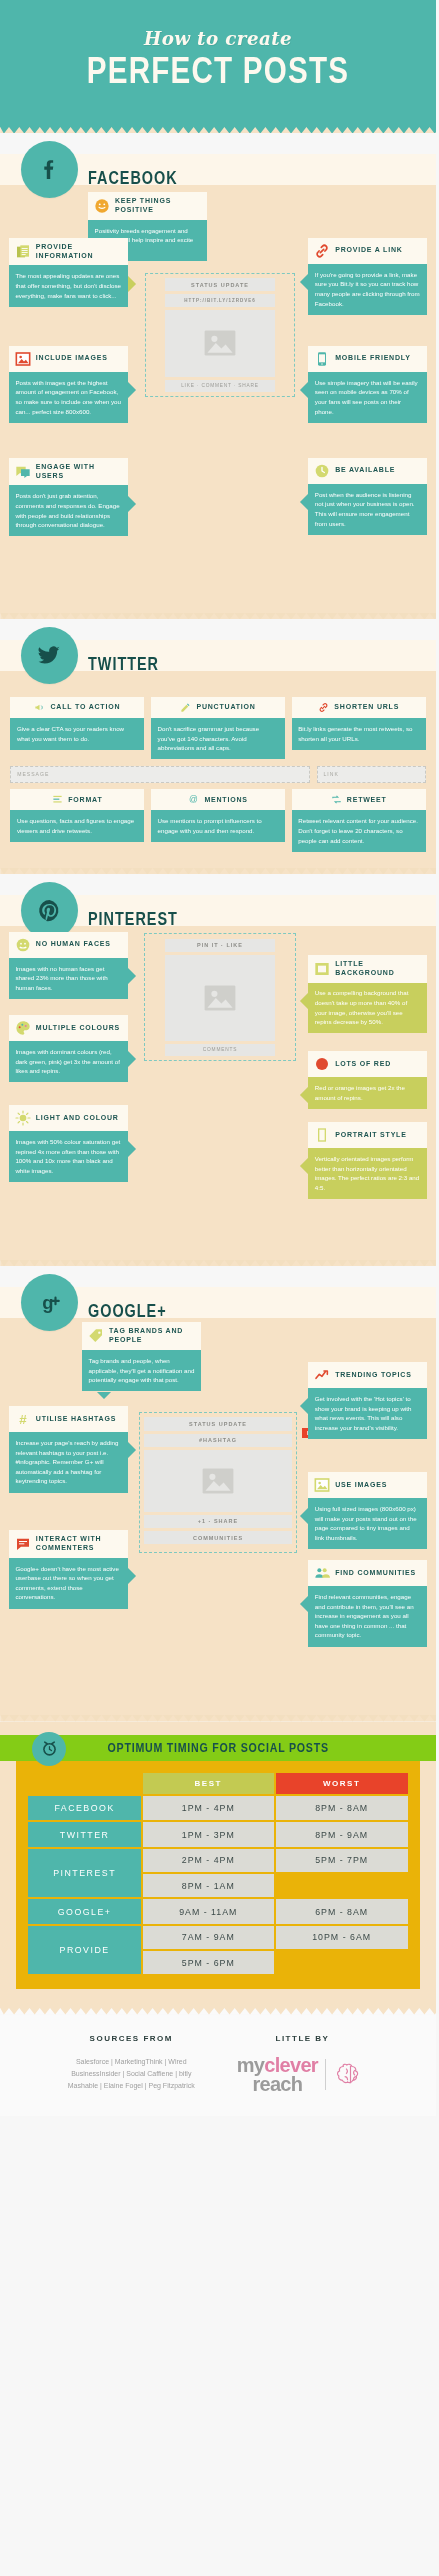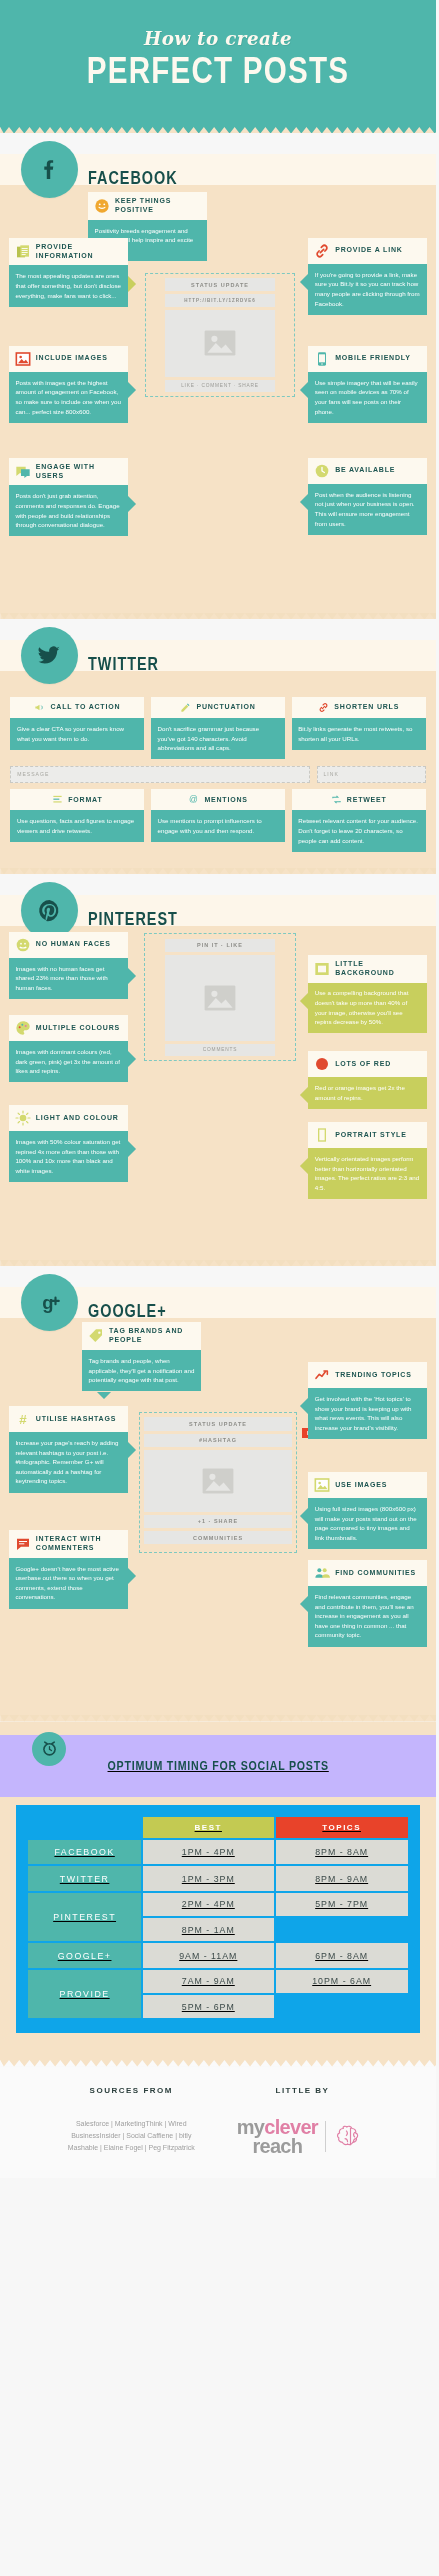--- a/index.html
+++ b/index.html
@@ -113,54 +113,54 @@
     display:flex; gap:6.6px; padding:6.6px 10.3px; align-items:center;
   }
   .tw-field {
     background:#ececea; border:0.7px dashed #c9c9c4; color:#a8a8a2;
     font-size:5.1px; letter-spacing:1px; padding:4.4px 5.9px;
   }
 
   
   .timing { background:#f6e2c6; padding:13px 0 19px; }
   .timing-title-band {
-    background:#c4b5fd; padding:24px 0; position:relative;
-    display:flex; align-items:center; justify-content:center; gap:8.8px;text-decoration:underline;
+    background:#84cc16; padding:6px 0; position:relative;
+    display:flex; align-items:center; justify-content:center; gap:8.8px;
   }
   .clock {
     width:34px;height:34px;border-radius:50%;background:#4fb6ab;
     display:flex;align-items:center;justify-content:center;
     position:absolute; left:32px; top:-2.9px;
   }
   .timing-title {
     color:#174f4b; font-size:12.5px; font-weight:700; letter-spacing:0.9px;
     transform:scaleX(.85);
   }
-  .tbl-wrap { background:#0ea5e9; margin:8px 16px; padding:10.3px 10.3px 13px;text-decoration:underline; }
+  .tbl-wrap { background:#eab308; margin:0 16px; padding:10.3px 10.3px 13px; }
   table.timing-tbl { width:100%; border-collapse:separate; border-spacing:2.9px; }
   table.timing-tbl th {
     color:#fff; font-size:8px; letter-spacing:1.5px; font-weight:700; padding:5.9px 2.9px;
   }
   th.best { background:#c3ca52; }
   th.worst { background:#e8432a; }
   th.blank { background:transparent; }
   td.plat {
     background:#4fb6ab; color:#fff; font-size:8.8px; letter-spacing:1.5px;
     text-align:center; font-weight:400; padding:7.3px 2.9px; width:30%;
   }
   td.time {
     background:#dbdbd5; color:#3c4a49; font-size:8.8px; letter-spacing:1px;
     text-align:center; padding:6.6px 2.9px;
   }
   td.empty { background:transparent; }
 
   
   .footer { background:#fafafa; padding:19px 0 22px; display:flex; justify-content:center; gap:42px; }
   .f-col { text-align:center; }
-  .f-title { color:#2c3f3d; font-size:8px; letter-spacing:1.5px; font-weight:700; margin-bottom:23px; }
+  .f-title { color:#2c3f3d; font-size:8px; letter-spacing:1.5px; font-weight:700; margin-bottom:13px; }
   .f-src { color:#9e9e9e; font-size:7px; line-height:1.7; }
   .logo-my { font-size:20px; font-weight:700; color:#9b9b9b; line-height:.95; letter-spacing:-0.7px; }
   .logo-my .clever { color:#e07fa5;text-align:right; }
   .logo-row { display:flex; align-items:center; gap:7.3px; }
   .logo-div { width:0.7px; height:31px; background:#cfcfcf; }
   .brain { width:35px; height:31px; }
 
   .tips-abs { position:relative; }
 </style>
 </head>
@@ -678,21 +678,21 @@
       </div>
       <div class="timing-title">OPTIMUM TIMING FOR SOCIAL POSTS</div>
     </div>
 
     <div class="tbl-wrap">
       <table class="timing-tbl">
         <thead>
           <tr>
             <th class="blank"></th>
             <th class="best">BEST</th>
-            <th class="worst">TOPICS</th>
+            <th class="worst">WORST</th>
           </tr>
         </thead>
         <tbody>
           <tr>
             <td class="plat">FACEBOOK</td>
             <td class="time">1PM - 4PM</td>
             <td class="time">8PM - 8AM</td>
           </tr>
           <tr>
             <td class="plat">TWITTER</td>

